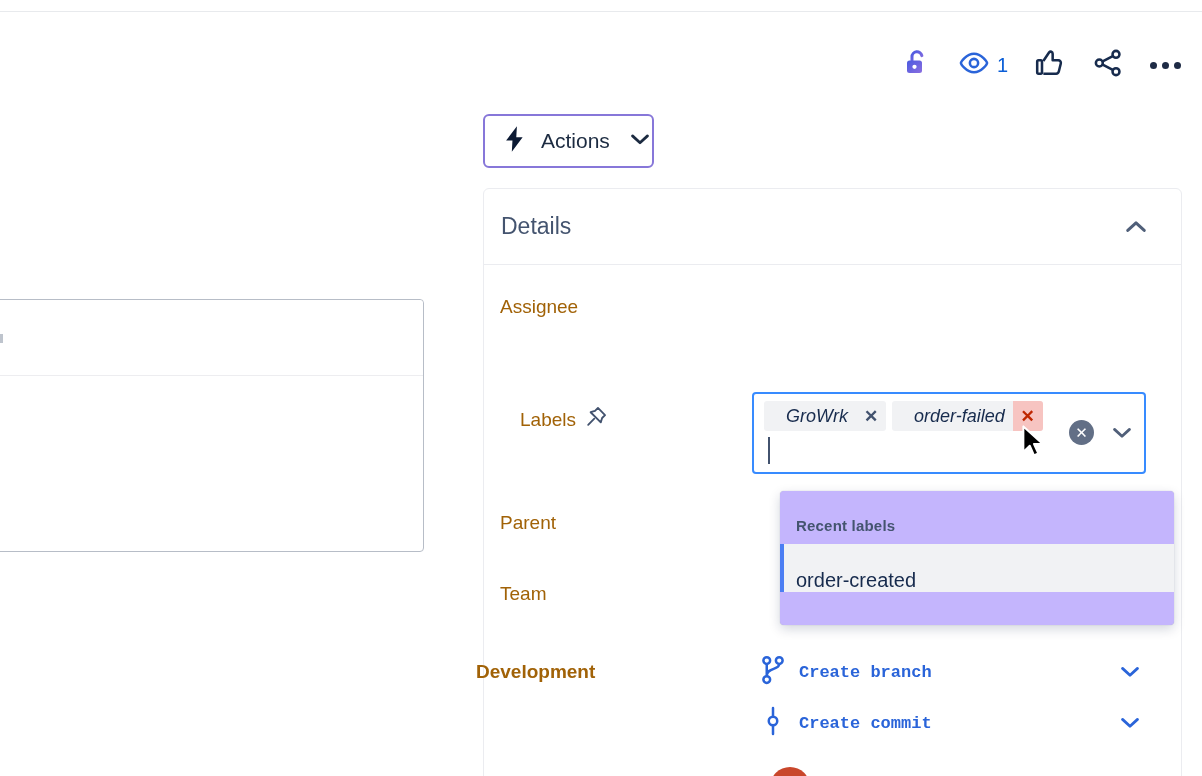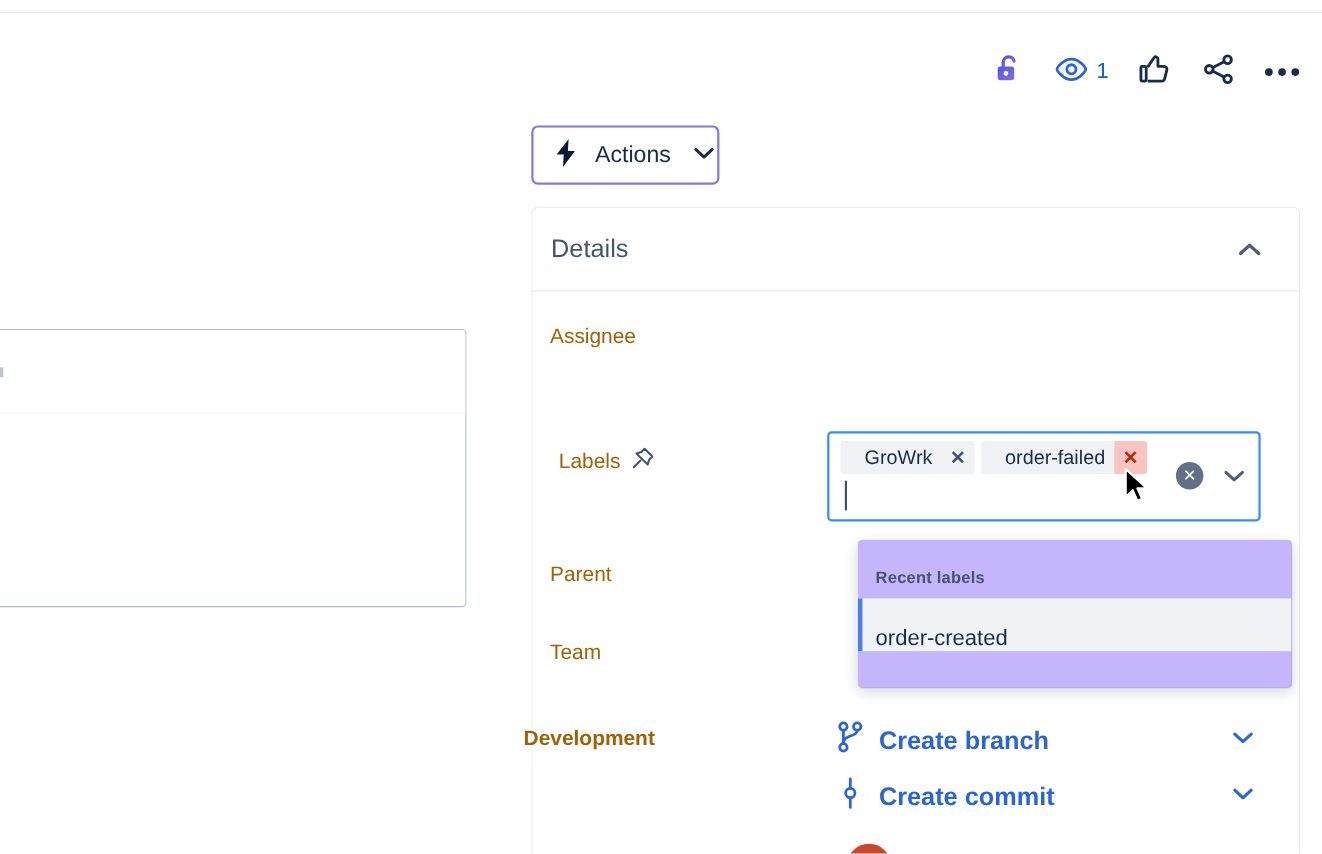--- a/index.html
+++ b/index.html
@@ -94,21 +94,21 @@
   }
   .tags-row {
     position: absolute; left: 10px; top: 7px;
     display: flex; gap: 6px; align-items: center;
   }
   .tag {
     display: flex; align-items: center;
     background: #f1f2f4; border-radius: 3px; height: 30px;
     font-size: 18px; color: #172b4d; overflow: hidden;
   }
-  .tag-text { padding: 0 8px 0 22px; }
+  .tag-text { padding: 0 8px 0 22px; font-style: italic; }
   .tag-x {
     width: 30px; height: 30px; display: flex; align-items: center;
     justify-content: center; cursor: pointer; color: #42526e;
     font-size: 17px; font-weight: 600;
   }
   .tag-x.hovered { background: #f7c4c1; color: #bf2600; }
   .tag-input-caret {
     position: absolute; left: 14px; top: 43px;
     width: 2px; height: 27px; background: #42526e;
   }
@@ -141,21 +141,21 @@
     background: #f1f2f4; cursor: pointer;
   }
   .dd-option::before {
     content: ""; position: absolute; left: 0; top: 0;
     width: 4px; height: 100%; background: #4c7ef3;
   }
 
   
   .dev-link {
     display: flex; align-items: center; gap: 13px;
-    font-size: 23px; color: #2a64d9; font-weight: bold; cursor: pointer;
+    font-size: 17px; color: #2a64d9; font-weight: bold; cursor: pointer; font-family: Liberation Mono, monospace;
   }
   .dev-row {
     position: absolute; display: flex; align-items: center;
     width: 380px; justify-content: space-between;
   }
 
   .bottom-avatar {
     position: absolute; left: 770px; top: 767px;
     width: 40px; height: 40px; border-radius: 50%; background: #c9472b;
   }
@@ -254,21 +254,21 @@
         <svg width="22" height="14" viewBox="0 0 16 10">
             <path d="M2 7.5 8 2l6 5.5" fill="none" stroke="#505f79" stroke-width="2.2" stroke-linecap="round" stroke-linejoin="round"></path>
           </svg>
       </span>
     </div>
   </div>
 
   <div class="field-label" style="left:500px; top:296px;">
     <span>Assignee</span>
   </div>
-  <div class="field-label" style="left:508px; top:406px;justify-content:flex-end;">
+  <div class="field-label" style="left:520px; top:406px;justify-content:flex-end;">
     <span>Labels</span>
     <span>
       <svg width="22" height="22" viewBox="0 0 18 18">
         <path d="M10.6 1.6 8.2 4 4.6 5.1l8.3 8.3L14 9.8l2.4-2.4-5.8-5.8z" fill="none" stroke="#42526e" stroke-width="1.5" stroke-linejoin="round"></path>
         <path d="M7.6 10.4 2.6 15.4" stroke="#42526e" stroke-width="1.5" stroke-linecap="round"></path>
       </svg>
     </span>
   </div>
   <div class="field-label" style="left:500px; top:512px;">
     <span>Parent</span>

